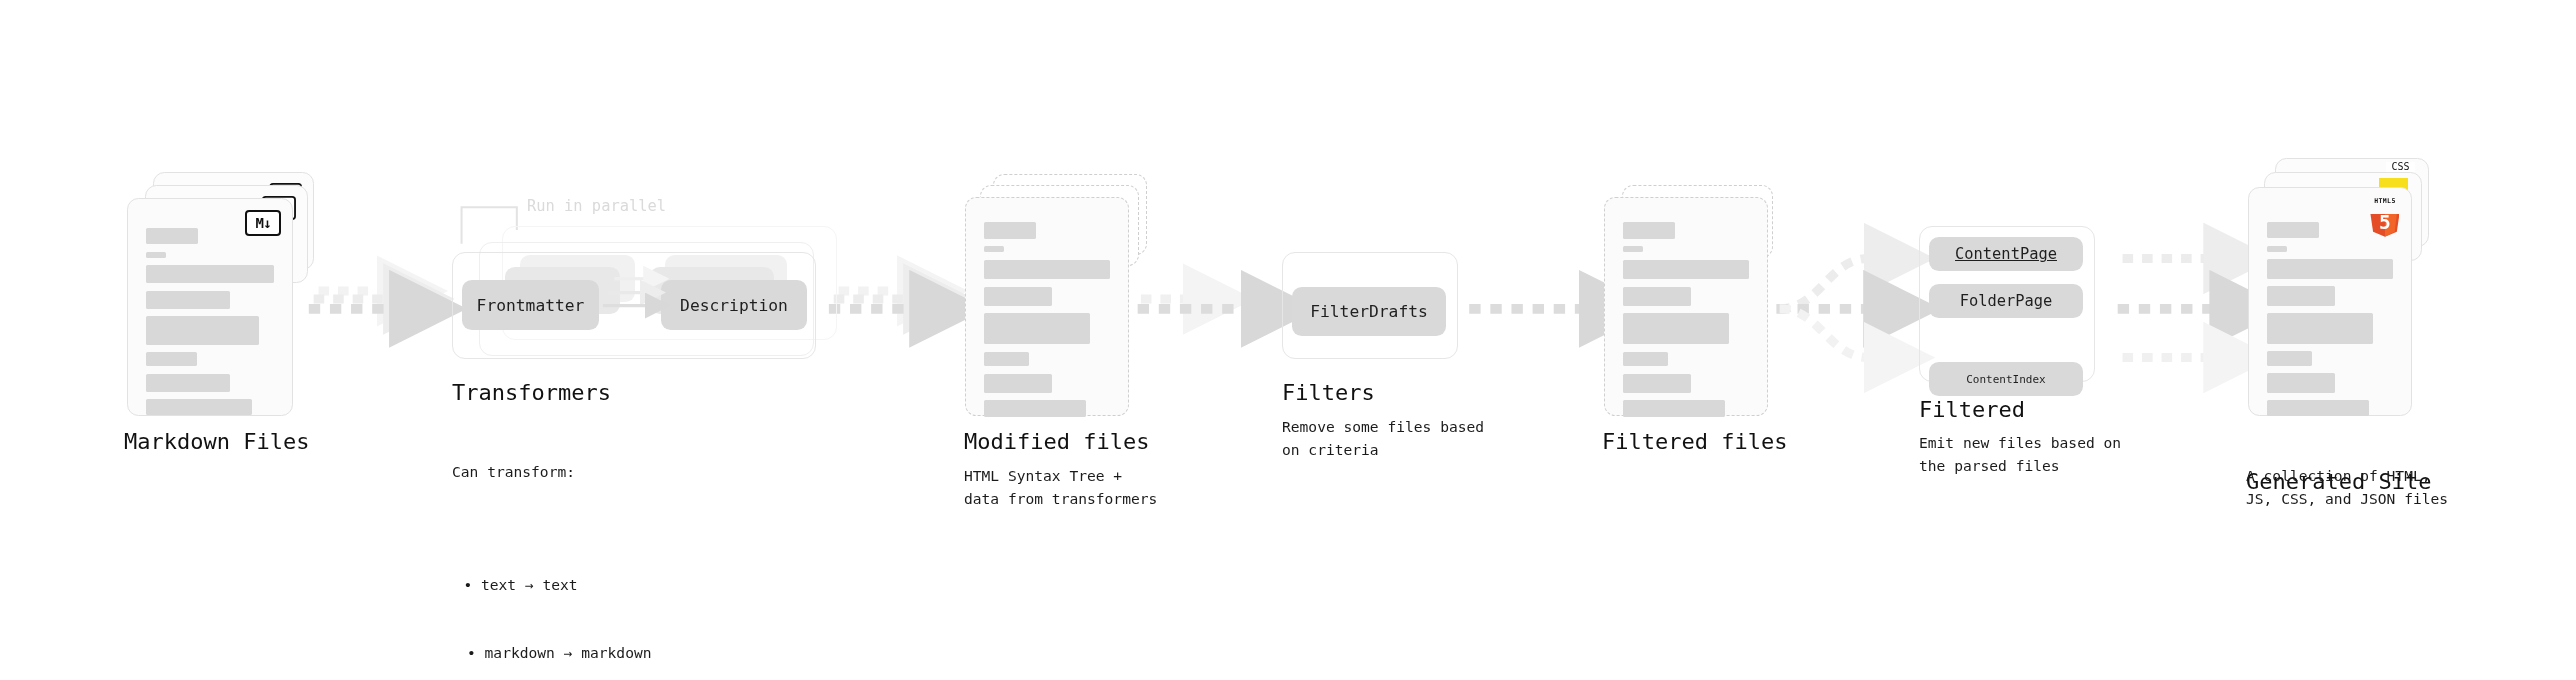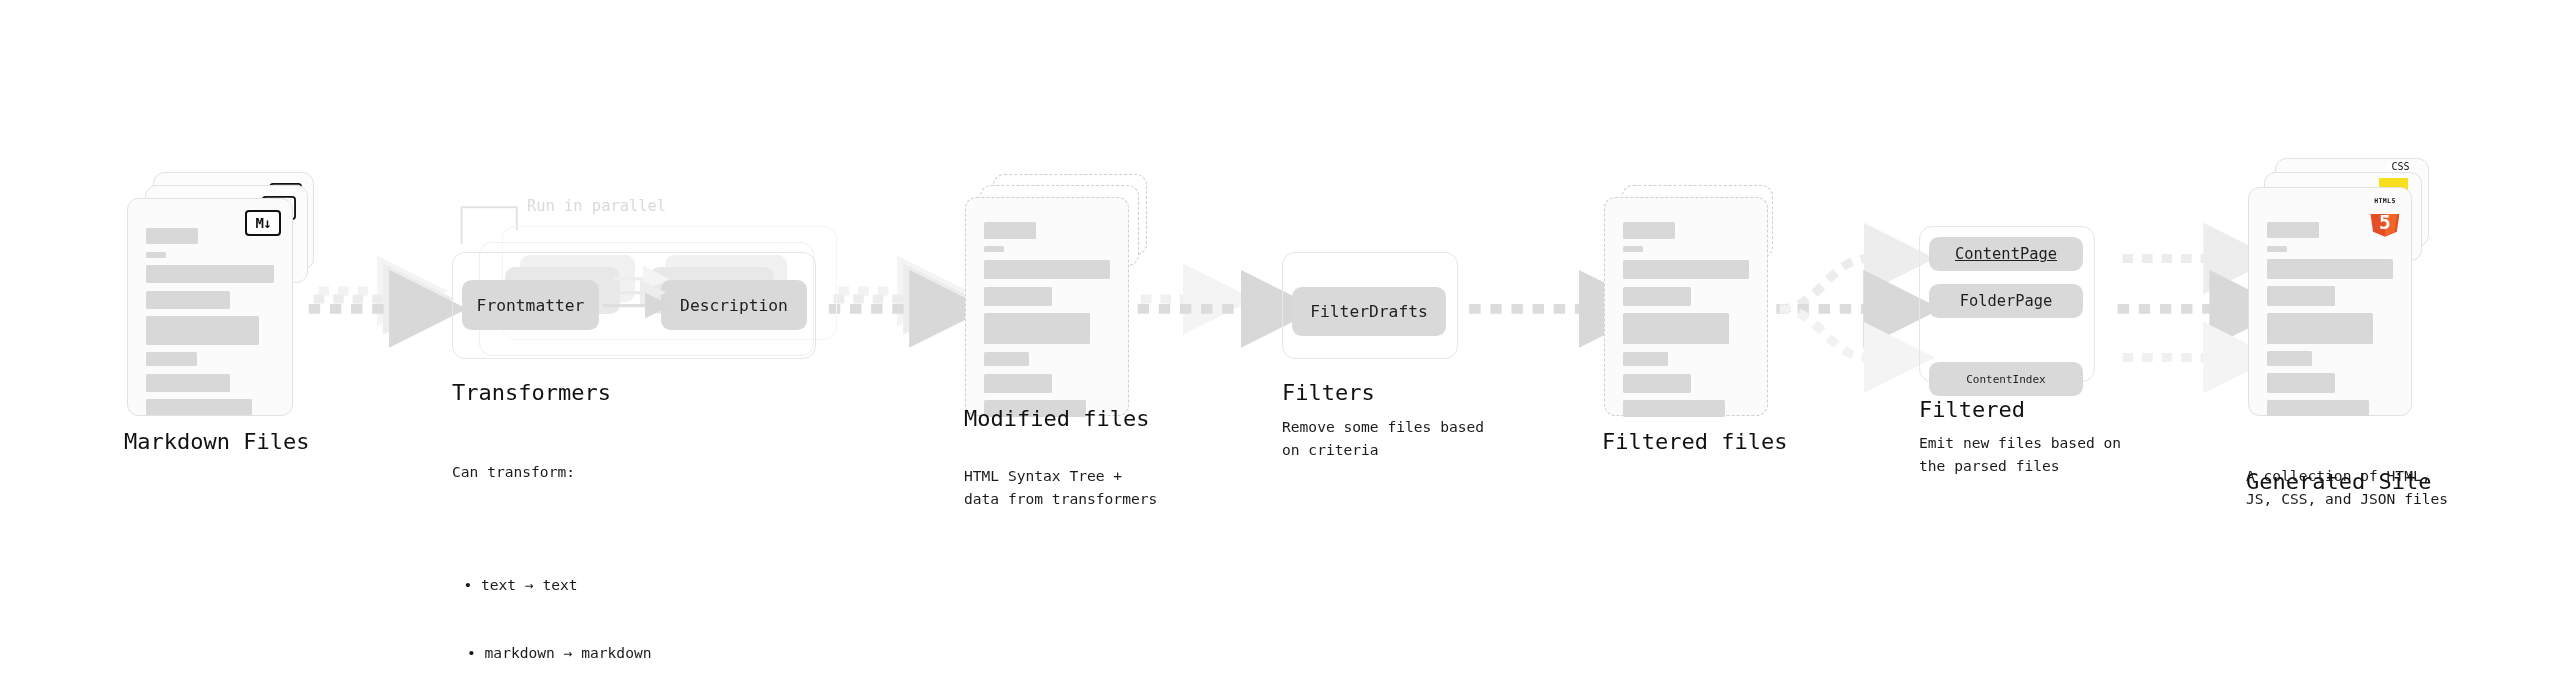--- a/index.html
+++ b/index.html
@@ -320,21 +320,21 @@
         <div class="ln" style="width:19.5px;  height:6.5px;"></div>
         <div class="ln" style="width:100%;  height:19.5px; margin-top:6.5px;"></div>
         <div class="ln" style="width:54%;   height:19.5px;"></div>
         <div class="ln" style="width:84%;   height:31px;"></div>
         <div class="ln" style="width:36%;   height:14.6px;"></div>
         <div class="ln" style="width:54%;   height:19.5px;"></div>
         <div class="ln" style="width:81%;   height:16.3px;"></div>
       </div>
     </div>
 
-    <div class="title" style="left:964px; top:406px;">Modified files</div>
+    <div class="title" style="left:964px; top:429px;">Modified files</div>
 
     <div class="caption" style="left:964px; top:465px;">HTML Syntax Tree +
 data from transformers</div>
   </div>
 
   <div class="node">
 
     <div class="group" style="left:1282px; top:252px; width:176px; height:107px;"></div>
 
     <div class="chip" style="left:1292px; top:287px; width:154px; height:49px;">FilterDrafts</div>

